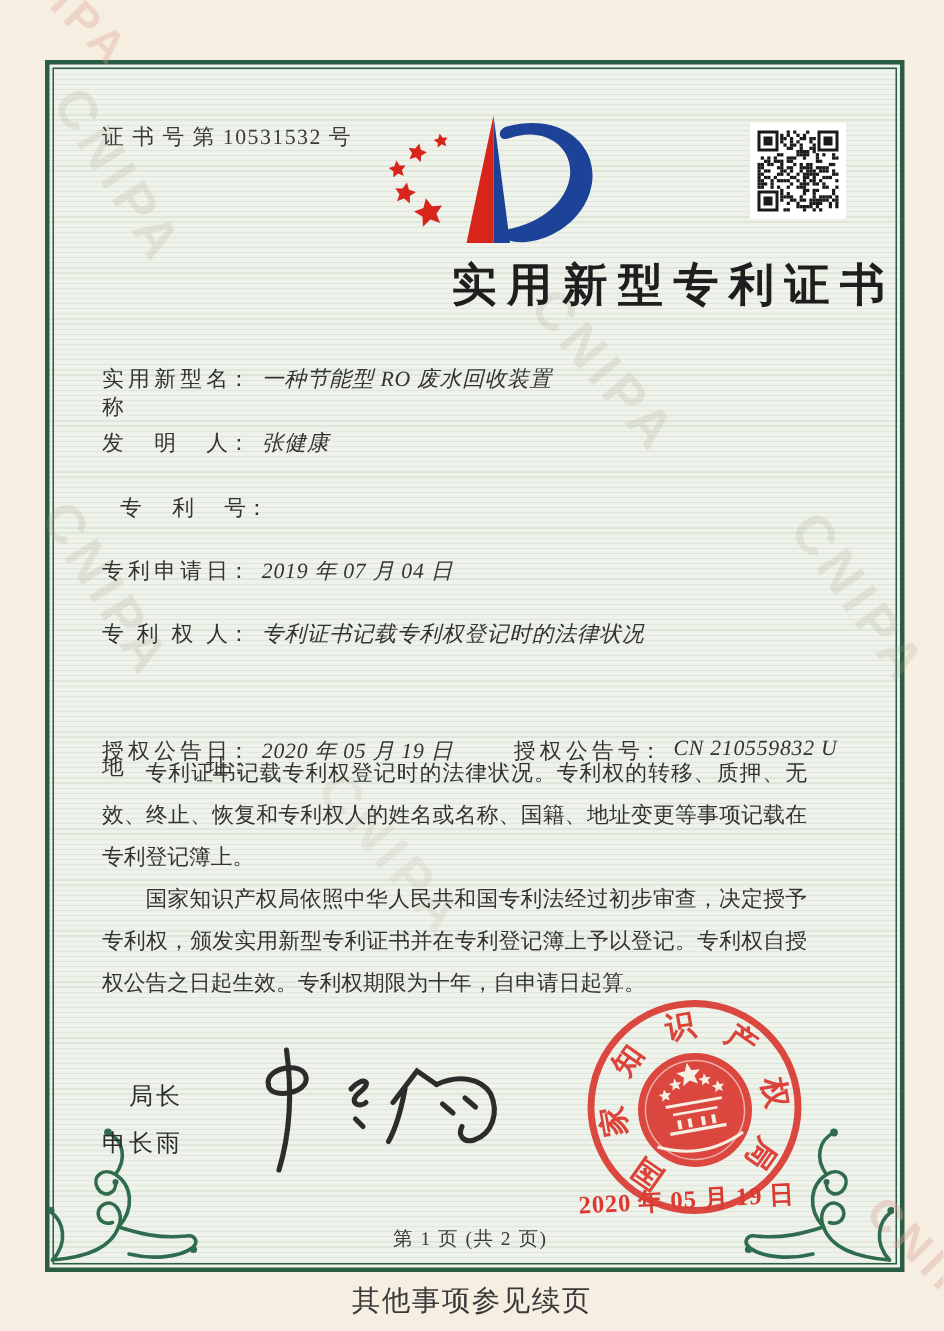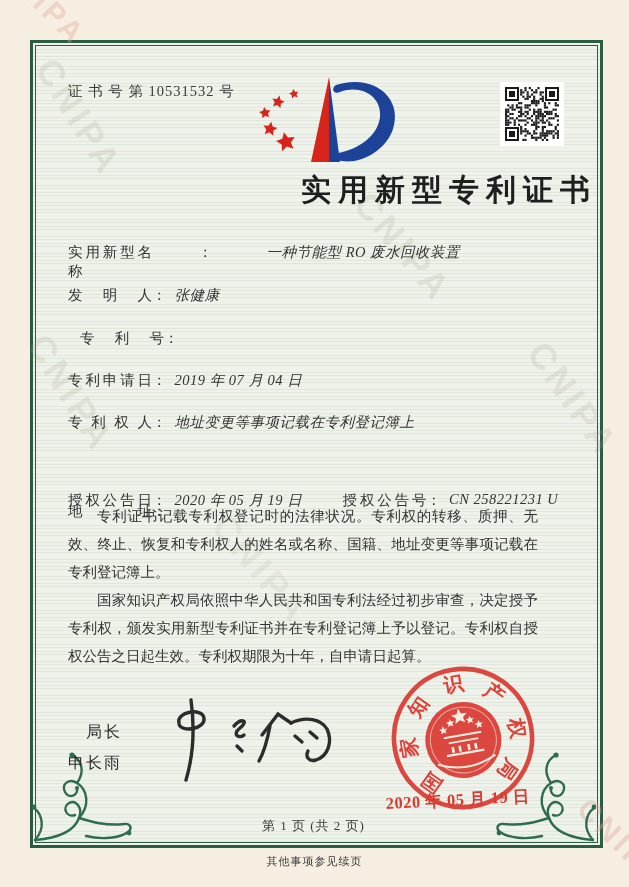--- a/index.html
+++ b/index.html
@@ -47,21 +47,21 @@
     position:absolute;left:30px;top:170px;width:567px;text-align:right;
     font-size:30px;font-weight:700;letter-spacing:7px;color:#1e1e1e;
   }
 
   .field-row{position:absolute;left:68px;display:flex;align-items:flex-start;
              font-size:14.5px;color:#333;}
   .field-label{display:inline-block;width:84px;text-align:justify;text-align-last:justify;
                flex:none;color:#333;}
   .field-colon{flex:none;margin-right:8px;}
   .field-value{letter-spacing:.5px;font-style:italic;}
-  .row-name{top:243px;gap:46px;}
+  .row-name{top:243px;}
   .row-inventor{top:286px;}
   .row-patentno{top:329px;margin-left:12px;}
   .row-filing{top:371px;justify-content:center;}
   .row-patentee{top:413px;}
   .row-address{top:464px;margin-top:38px;}
   .row-address .field-value{width:392px;line-height:22px;}
   .row-grant{top:491px;}
   .row-grant .v1{width:152px;flex:none;}
   .row-grant .gap{width:16px;flex:none;}
 
@@ -71,21 +71,21 @@
 
   .officer{position:absolute;left:68px;top:716px;font-size:16px;
            letter-spacing:2px;line-height:31px;color:#2c2c2c;text-align:right;}
 
   .signature{position:absolute;left:166px;top:688px;}
   .seal{position:absolute;left:372px;top:648px;mix-blend-mode:multiply;opacity:.9;}
 
   .page-note{position:absolute;left:30px;top:817px;width:567px;text-align:center;
              font-size:13px;letter-spacing:1px;color:#3a3a3a;}
   .continuation{position:absolute;left:0;top:854px;width:629px;text-align:center;
-                font-size:11px;letter-spacing:1px;color:#3a3a3a;}
+                font-size:19px;letter-spacing:1px;color:#3a3a3a;}
 </style>
 </head>
 <body>
 
 <div class="page">
 
   <div class="wm wm1">CNIPA</div>
   <div class="wm wm2">CNIPA</div>
   <div class="wm wm3">CNIPA</div>
   <div class="wm wm4">CNIPA</div>
@@ -400,34 +400,34 @@
         <span class="field-colon">：</span>
     </div>
     <div class="field-row row-filing">
       <span class="field-label">专利申请日</span>
         <span class="field-colon">：</span>
         <span class="field-value">2019 年 07 月 04 日</span>
     </div>
     <div class="field-row row-patentee">
       <span class="field-label">专利权人</span>
         <span class="field-colon">：</span>
-        <span class="field-value">地址变更等事项记载在专利登记簿上</span>
+        <span class="field-value">专利证书记载专利权登记时的法律状况</span>
     </div>
     <div class="field-row row-address">
       <span class="field-label">地址</span>
         <span class="field-colon">：</span>
     </div>
     <div class="field-row row-grant">
       <span class="field-label">授权公告日</span>
         <span class="field-colon">：</span>
         <span class="field-value v1">2020 年 05 月 19 日</span>
         <span class="gap"></span>
         <span class="field-label">授权公告号</span>
         <span class="field-colon">：</span>
-        <span class="field-value">CN 258221231 U</span>
+        <span class="field-value">CN 210559832 U</span>
     </div>
 
     <div class="paragraphs">
       <p>专利证书记载专利权登记时的法律状况。专利权的转移、质押、无效、终止、恢复和专利权人的姓名或名称、国籍、地址变更等事项记载在专利登记簿上。</p>
       <p>国家知识产权局依照中华人民共和国专利法经过初步审查，决定授予专利权，颁发实用新型专利证书并在专利登记簿上予以登记。专利权自授权公告之日起生效。专利权期限为十年，自申请日起算。</p>
     </div>
 
     <div class="officer">
       <div>局长</div>
       <div>申长雨</div>

